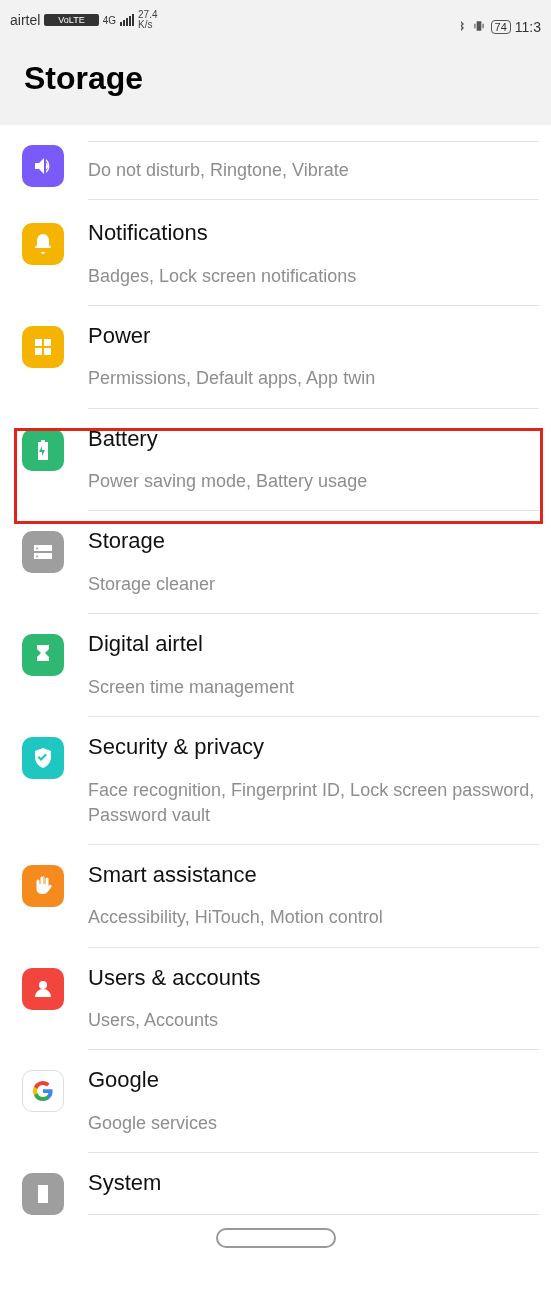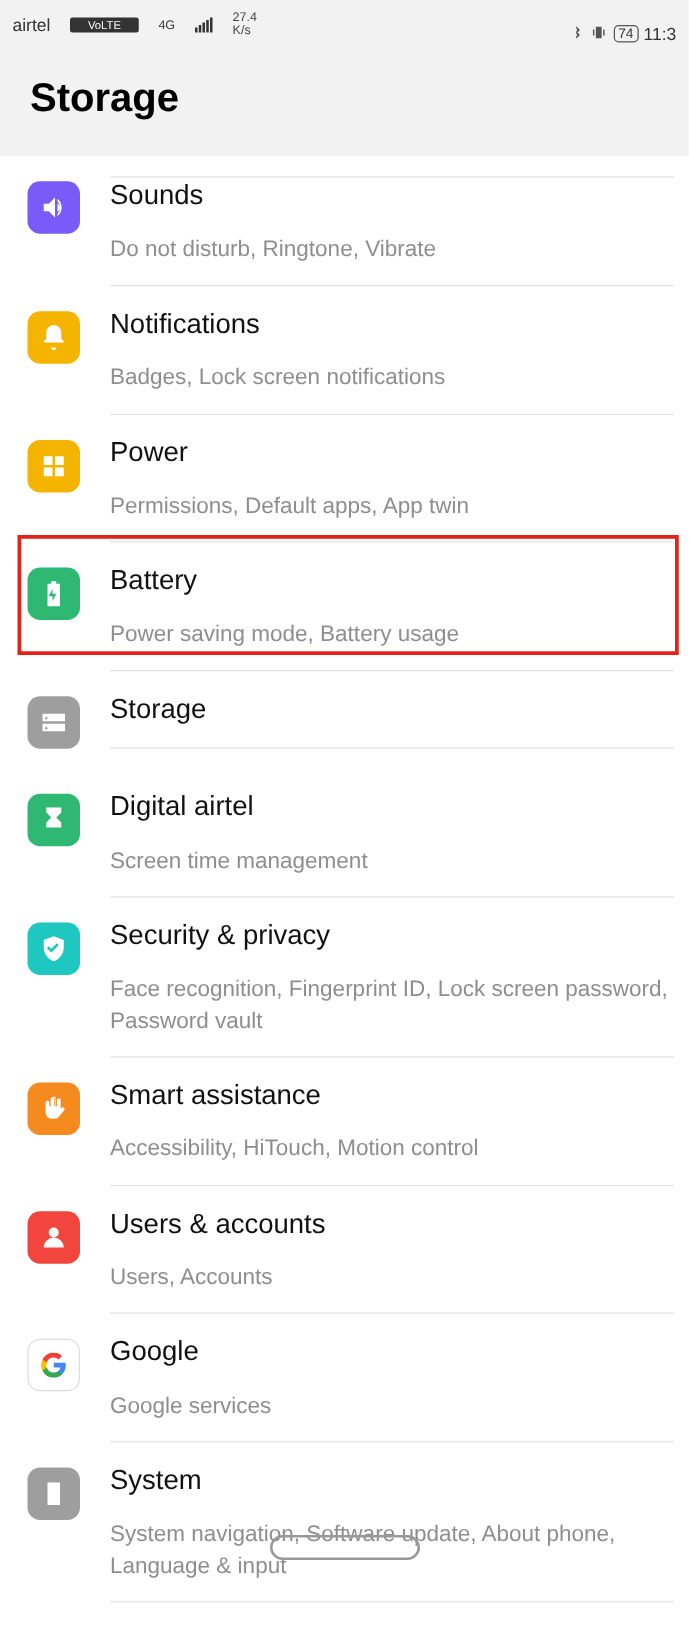--- a/index.html
+++ b/index.html
@@ -15,21 +15,21 @@
   .statusbar {
     height: 40px;
     background: #f2f2f2;
     display: flex;
     align-items: center;
     justify-content: space-between;
     padding: 0 10px;
     font-size: 14px;
     color: #333;
   }
-  .status-left { display: flex; align-items: center; gap: 16px; }
+  .status-left { display: flex; align-items: center; gap: 4px; }
   .volte {
     background: #333; color: #fff; font-size: 9px; padding: 1px 14px;
     border-radius: 2px; font-weight: normal;
   }
   .status-right { display: flex; align-items: center; gap: 4px; margin-top: 14px; }
   .battpill { border: 1.5px solid #555; border-radius: 4px; padding: 0 3px; font-size: 11px; position: relative; }
   .header {
     background: #f2f2f2;
     padding: 20px 24px 28px 24px;
   }
@@ -120,21 +120,20 @@
 </div>
 
 <div class="list" id="list">
     <div class="row">
       <div class="iconwrap" style="background: rgb(122, 90, 248);">
         <svg viewBox="0 0 24 24">
           <path d="M4 9v6h4l5 5V4L8 9H4zm13 3a4 4 0 00-2-3.5v7A4 4 0 0017 12zm-2-7v2a7 7 0 010 10v2a9 9 0 000-14z"></path>
         </svg>
       </div>
       <div class="row-content">
-        <div class="title">Sounds</div>
         <div class="sub">Do not disturb, Ringtone, Vibrate</div>
       </div>
     </div>
     <div class="row">
       <div class="iconwrap" style="background: rgb(245, 180, 0);">
         <svg viewBox="0 0 24 24">
           <path d="M12 2a6 6 0 00-6 6v5l-2 2v1h16v-1l-2-2V8a6 6 0 00-6-6zm0 20a2 2 0 002-2h-4a2 2 0 002 2z"></path>
         </svg>
       </div>
       <div class="row-content">
@@ -165,20 +164,21 @@
       </div>
     </div>
     <div class="row">
       <div class="iconwrap" style="background: rgb(158, 158, 158);">
         <svg viewBox="0 0 24 24">
           <path d="M3 5h18v6H3zm0 8h18v6H3zM6 7.5a1 1 0 100 2 1 1 0 000-2zm0 8a1 1 0 100 2 1 1 0 000-2z"></path>
         </svg>
       </div>
       <div class="row-content">
         <div class="title">Storage</div>
+        <div class="sub">Storage cleaner</div>
       </div>
     </div>
     <div class="row">
       <div class="iconwrap" style="background: rgb(46, 184, 114);">
         <svg viewBox="0 0 24 24">
           <path d="M6 2h12v4l-4 4 4 4v4H6v-4l4-4-4-4V2z"></path>
         </svg>
       </div>
       <div class="row-content">
         <div class="title">Digital airtel</div>
@@ -235,20 +235,19 @@
       </div>
     </div>
     <div class="row">
       <div class="iconwrap" style="background: rgb(158, 158, 158);">
         <svg viewBox="0 0 24 24">
           <path d="M7 3h10v18H7zM10 18h4v1h-4zM11 5h2v2h-2z"></path>
         </svg>
       </div>
       <div class="row-content">
         <div class="title">System</div>
-        <div class="sub">System navigation, Software update, About phone, Language &amp; input</div>
       </div>
     </div>
   </div>
 
 <div class="highlight"></div>
 
 <div class="navpill"></div>
 
 </body></html>

